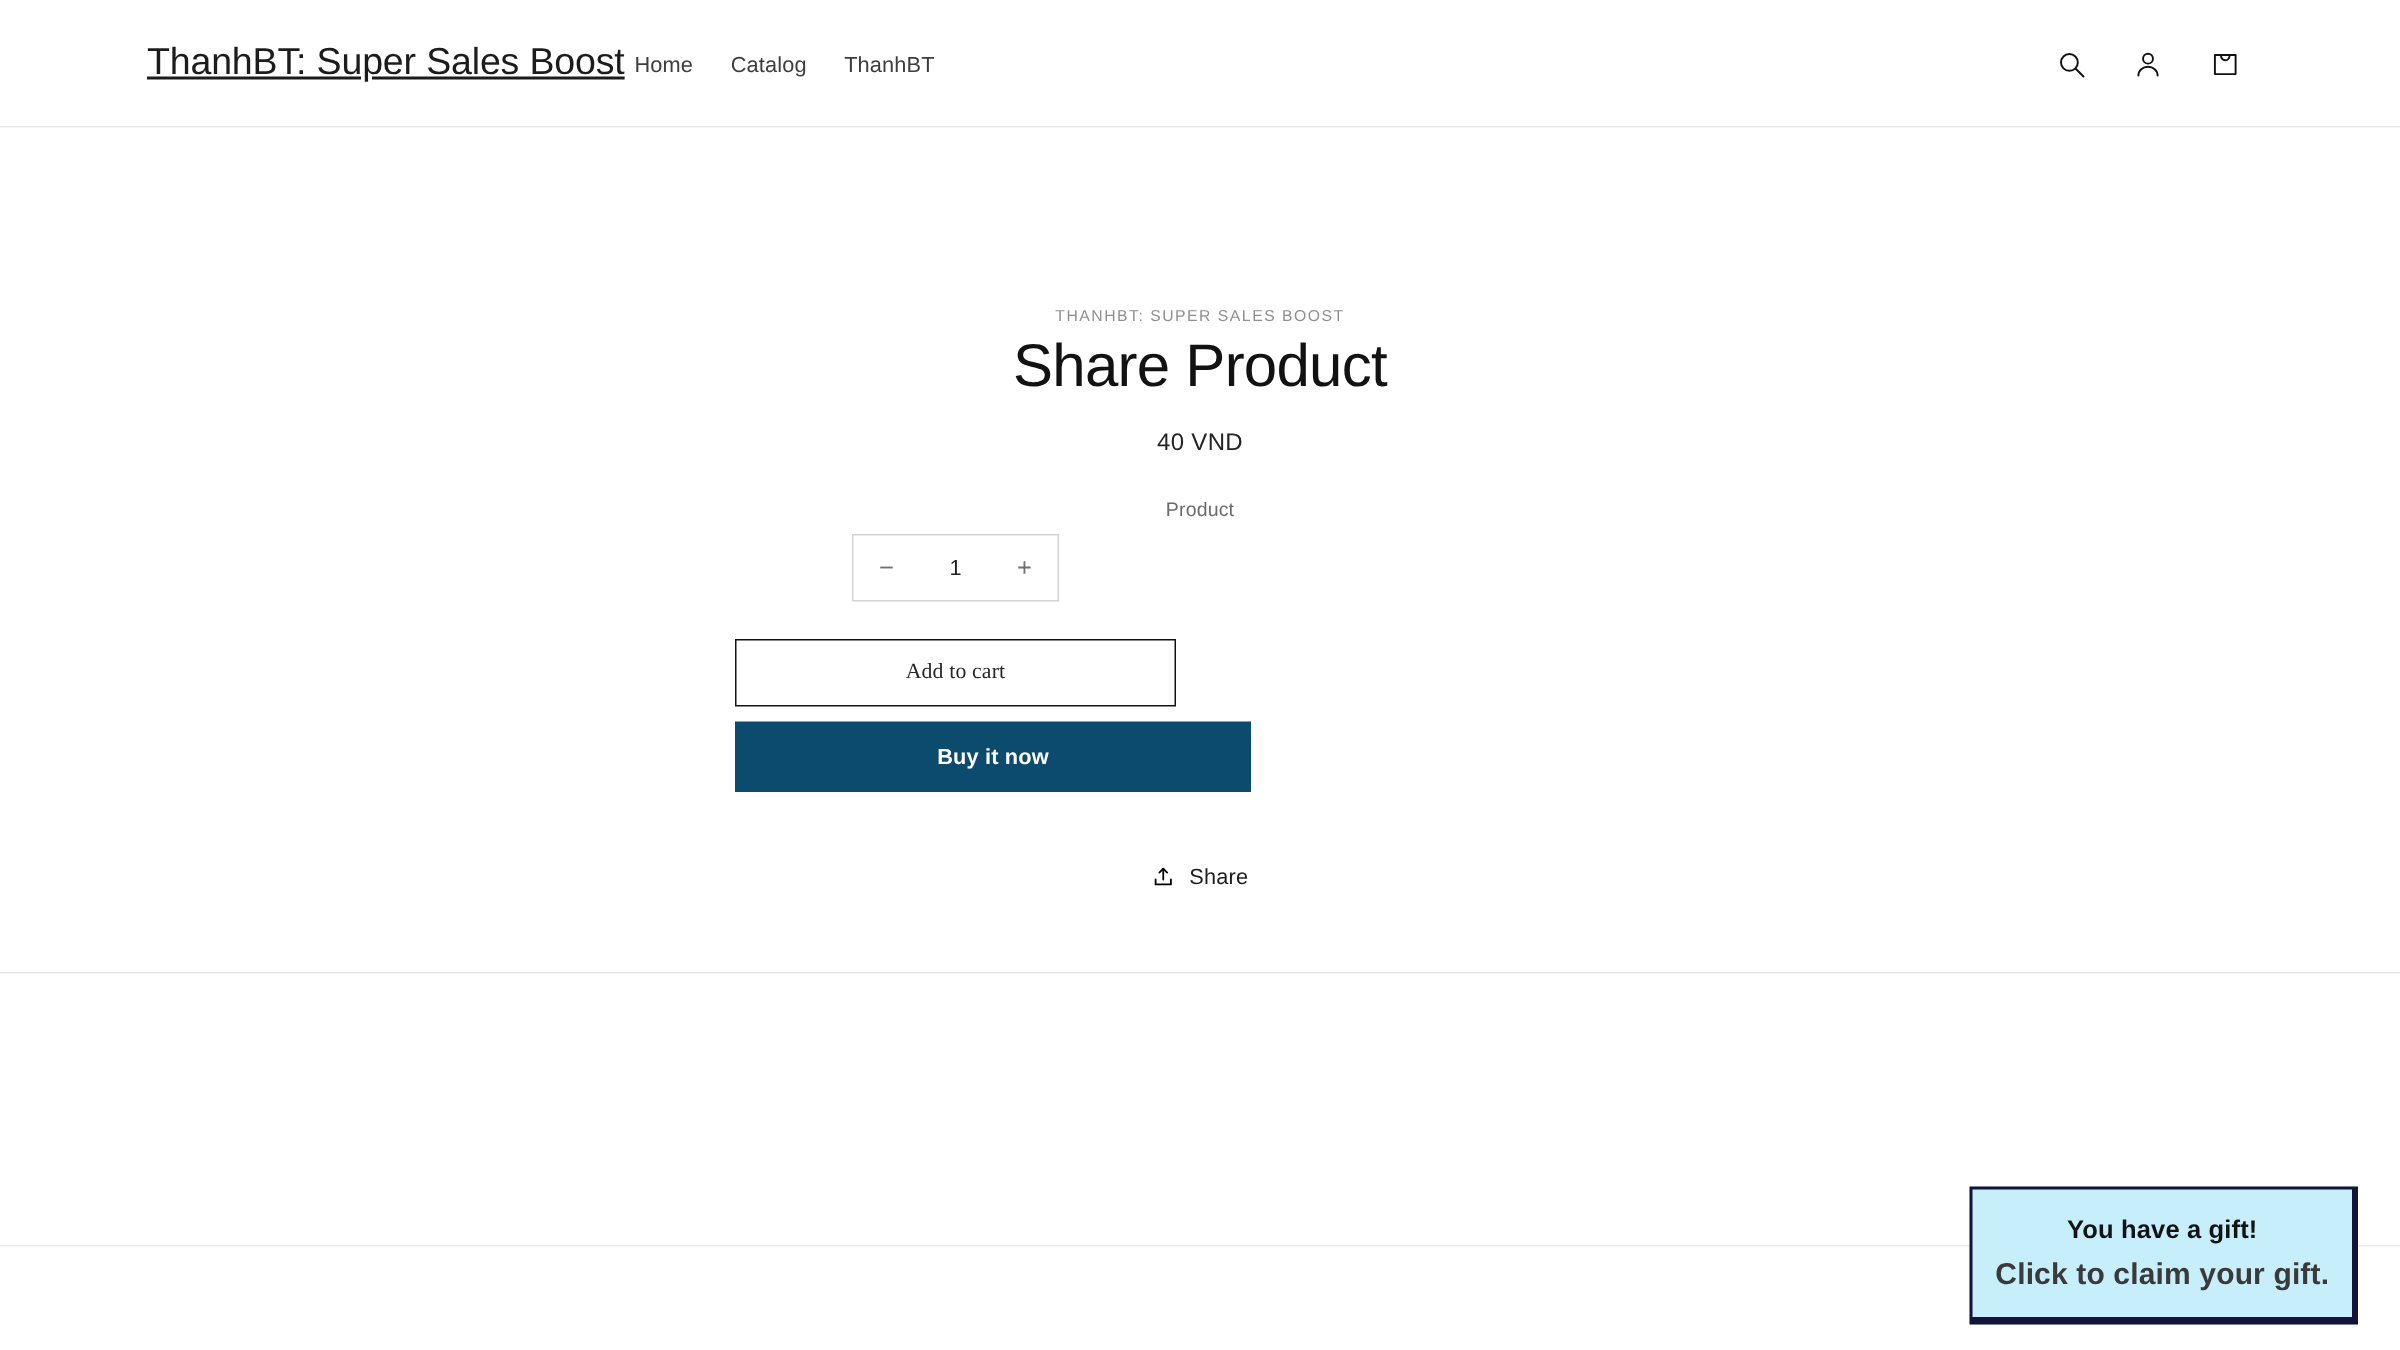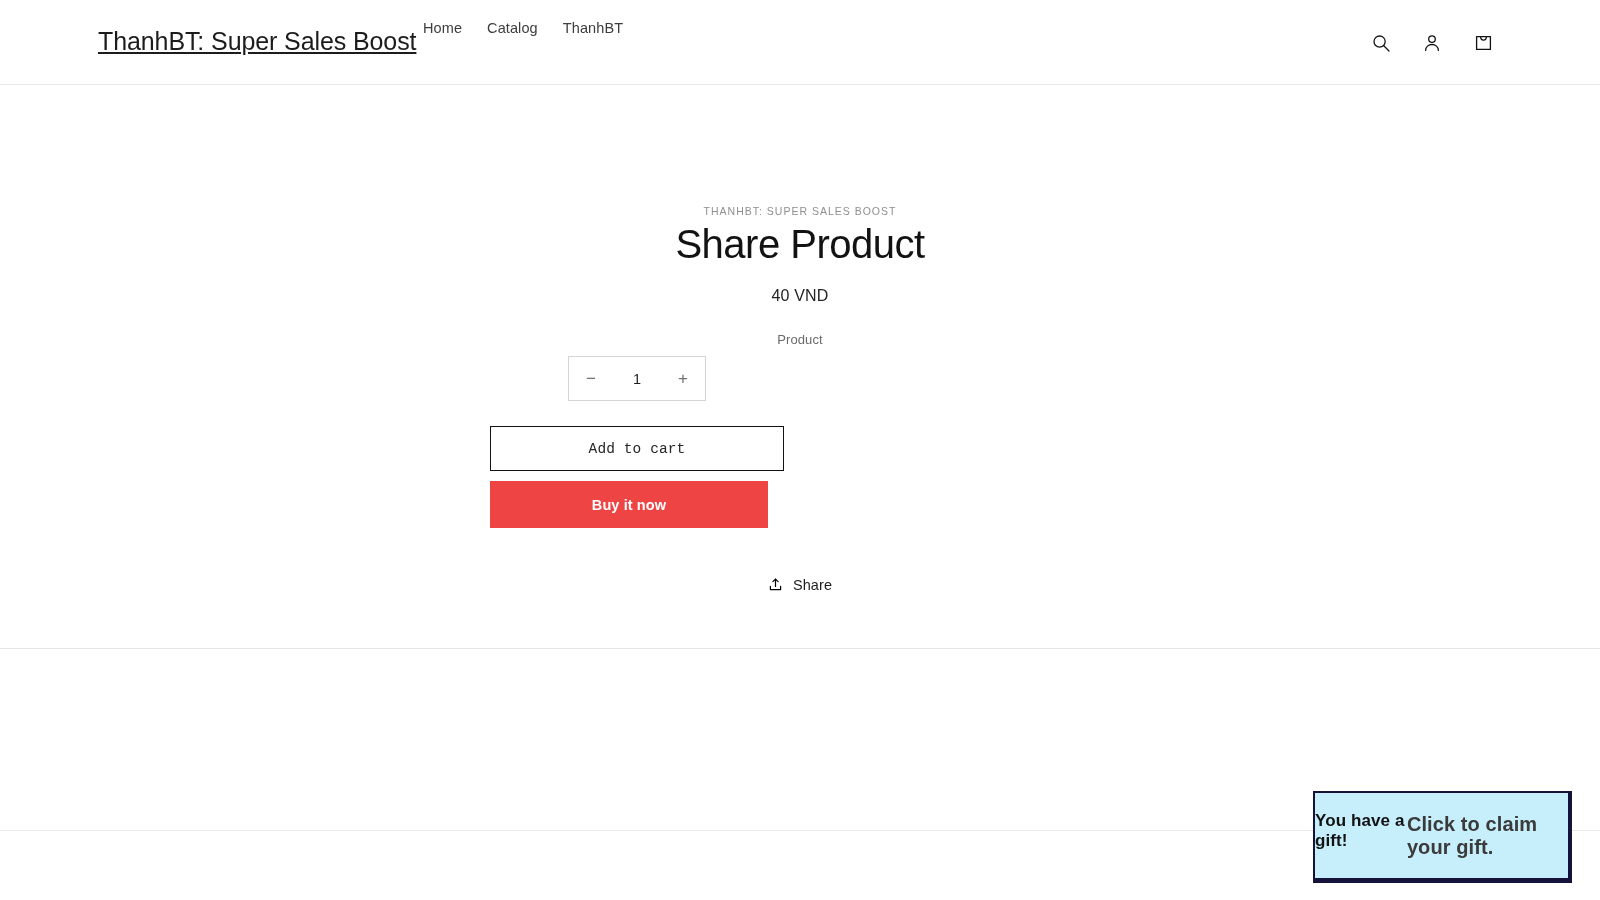--- a/index.html
+++ b/index.html
@@ -28,21 +28,21 @@
     font-size: 25px;
     font-weight: 400;
     letter-spacing: -0.1px;
     color: #1c1c1c;
     white-space: nowrap;
     line-height: 1;
   }
   .main-nav {
     position: absolute;
     left: 423px;
-    top: 20px;
+    top: 36px;
     display: flex;
     gap: 25px;
   }
   .nav-link {
     font-size: 14.5px;
     color: #3d3d3d;
     text-decoration: none;
     letter-spacing: 0.1px;
     line-height: 1.2;
     white-space: nowrap;
@@ -153,30 +153,30 @@
     position: absolute;
     top: 341px;
     left: 490px;
     width: 294px;
     height: 45px;
     background: #ffffff;
     border: 1px solid #121212;
     font-size: 14.5px;
     color: #262626;
     cursor: pointer;
-    font-family: Liberation Mono, monospace;
+    font-family: Liberation Serif, serif;
     letter-spacing: 0.1px;
   }
   .btn-buy-now {
     position: absolute;
     top: 396px;
     left: 490px;
-    width: 278px;
+    width: 344px;
     height: 47px;
-    background: #ef4444;
+    background: #0c4a6e;
     border: none;
     font-size: 14.5px;
     font-weight: 700;
     color: #ffffff;
     cursor: pointer;
     font-family: "Liberation Sans", sans-serif;
     letter-spacing: 0.1px;
   }
   .share-row {
     position: absolute;
@@ -214,20 +214,21 @@
     position: absolute;
     left: 1313px;
     top: 791px;
     width: 259px;
     height: 92px;
     background: #c7eefb;
     border: 2px solid #14133a;
     border-right-width: 4px;
     border-bottom-width: 5px;
     display: flex;
+    flex-direction: column;
     align-items: center;
     justify-content: center;
     cursor: pointer;
     z-index: 50;
   }
   .gift-title {
     font-size: 17px;
     font-weight: 700;
     color: #131313;
     letter-spacing: 0.1px;

